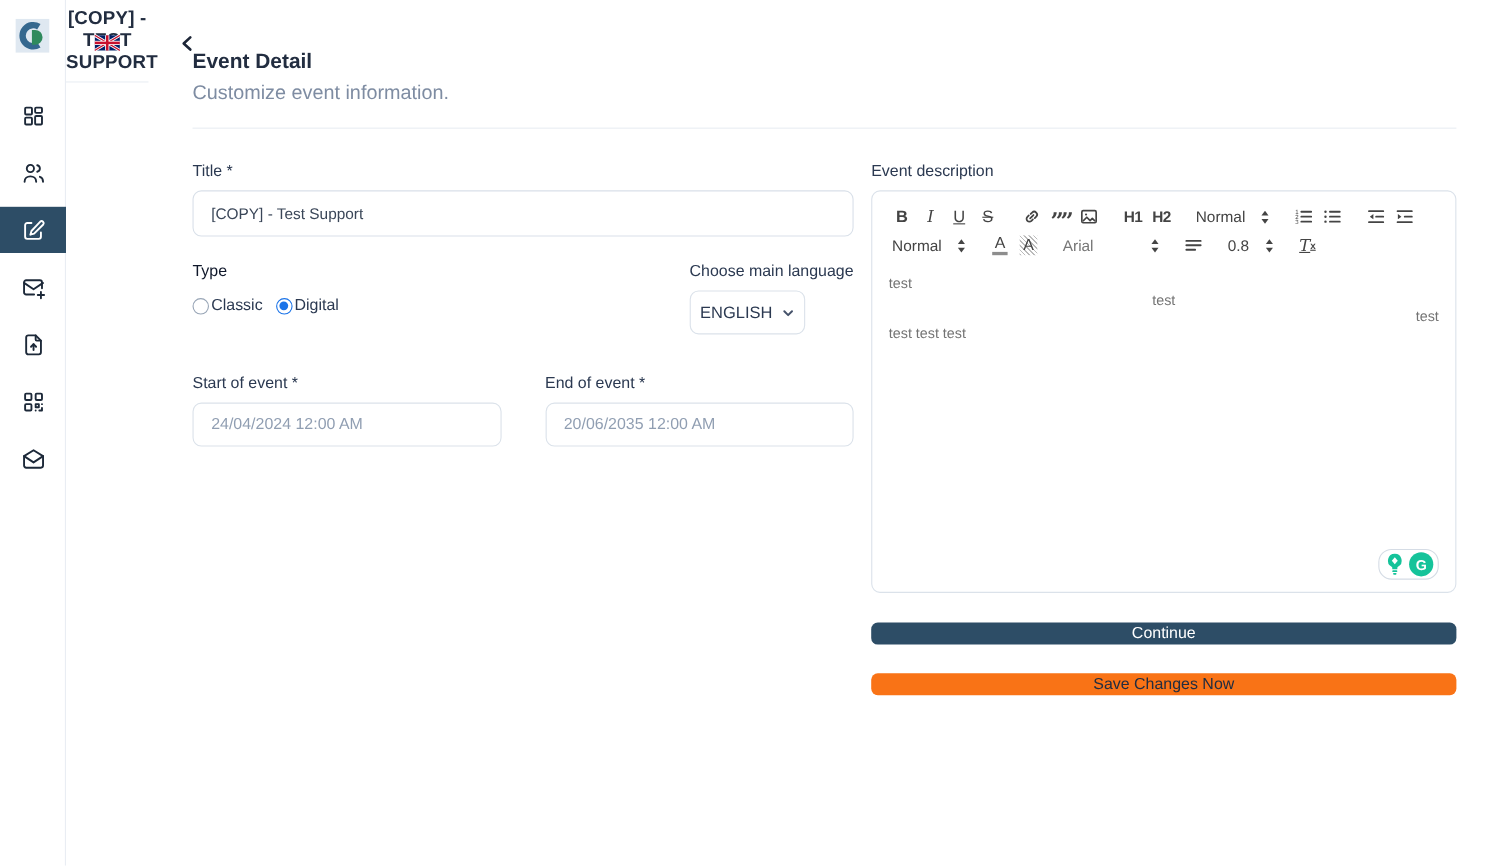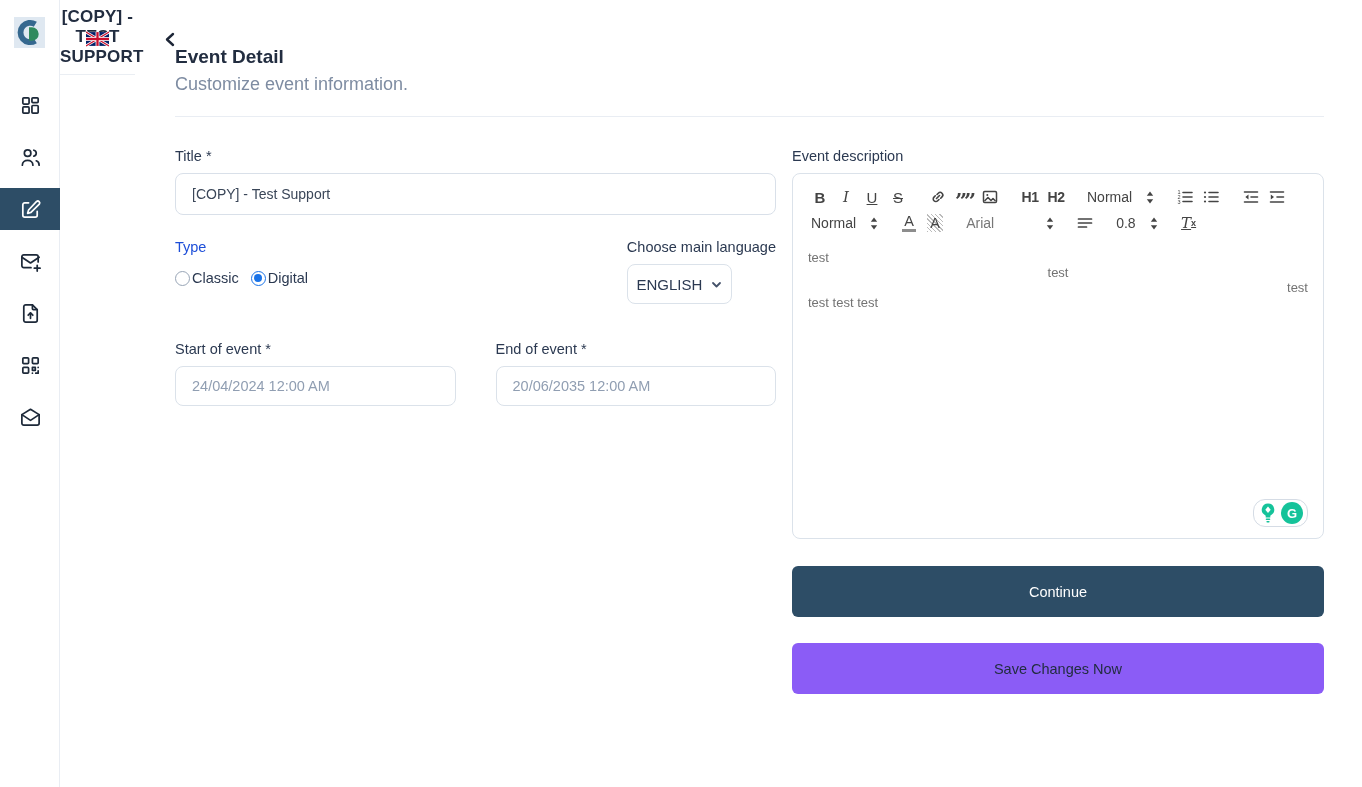--- a/index.html
+++ b/index.html
@@ -34,21 +34,21 @@
   .content { padding:46px 38px 0 40px; }
   .page-title { font-size:19px; font-weight:700; color:#222d40; }
   .page-subtitle { margin-top:6px; font-size:18px; color:#7e8ca2; }
   .divider { margin-top:21px; height:1px; background:#e9edf3; }
 
   .columns { display:flex; gap:16px; margin-top:31px; }
   .col-left { width:601px; flex:0 0 601px; }
   .col-right { flex:1; }
 
   .field-label { font-size:14.5px; color:#2b3951; margin-bottom:9px; }
-  .field-label.muted { color:#1d4ed8; }
+  .field-label.muted { color:#0f172a; }
   .text-input { width:100%; height:42px; border:1px solid #d9e0e9; border-radius:8px;
     padding:0 16px; font-size:14px; color:#3a4658; background:#fff; outline:none;
     font-family:"Liberation Sans", sans-serif; }
   .date-input { height:40px; border:1px solid #dbe2ea; border-radius:8px; padding:0 16px;
     font-size:14.5px; background:#fff; outline:none; width:100%;
     font-family:"Liberation Sans", sans-serif; }
   .date-input::placeholder { color:#909eb2; opacity:1; }
 
   .type-lang-row { display:flex; justify-content:space-between; margin-top:24px; }
   .radio-row { margin-top:15px; display:flex; align-items:center; gap:12px; font-size:14.5px;justify-content:center; }
@@ -103,24 +103,24 @@
   .align-center { text-align:center; }
   .align-right { text-align:right; }
 
   .grammarly { position:absolute; right:15px; bottom:11px; display:flex; align-items:center;
     gap:3px; border:1.5px solid #d5dce5; border-radius:12px; background:#fff; padding:2px 4px; }
   .grammarly-bulb { width:20px; height:22px; cursor:pointer; }
   .grammarly-g { width:22px; height:22px; border-radius:50%; background:#15c39a; color:#fff;
     font-weight:700; font-size:13px; display:flex; align-items:center; justify-content:center;
     cursor:pointer; }
 
-  .btn { width:100%; height:51px; border:none; border-radius:6px; font-size:14.5px;
+  .btn { width:100%; height:20px; border:none; border-radius:6px; font-size:14.5px;
     cursor:pointer; font-family:"Liberation Sans", sans-serif; }
   .btn-continue { margin-top:27px; background:#2d4d66; color:#fff; }
-  .btn-save { margin-top:26px; background:#8b5cf6; color:#222d40; }
+  .btn-save { margin-top:26px; background:#f97316; color:#222d40; }
 </style>
 </head>
 <body>
 
 <div class="app">
 
   <div class="sidebar">
     <svg class="logo" viewBox="0 0 32 32">
       <rect width="32" height="32" fill="#dfe8f1"></rect>
       <path d="M22 7.5a10 10 0 1 0 0 17" stroke="#35688f" stroke-width="6" fill="none"></path>

